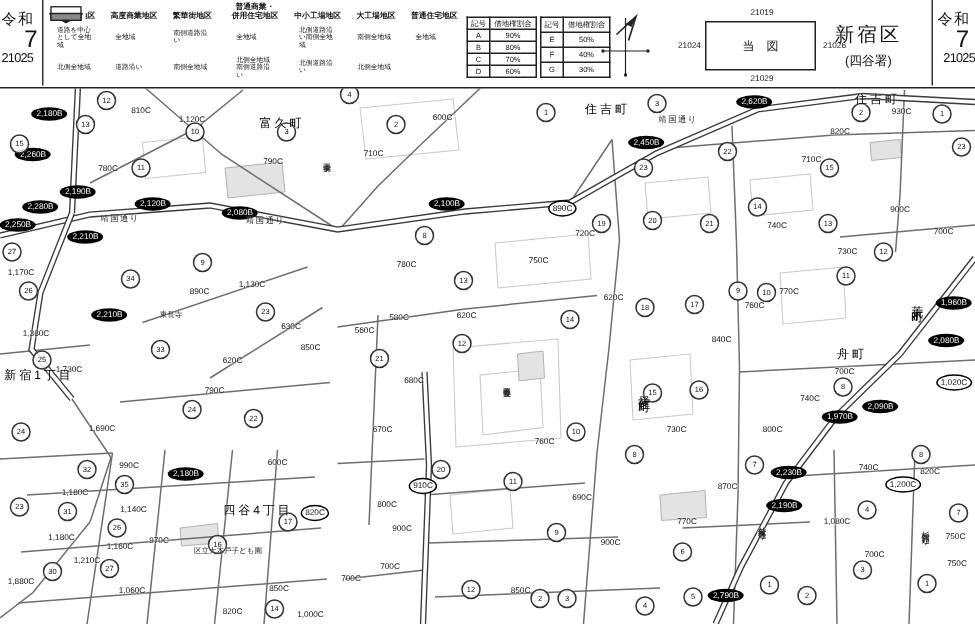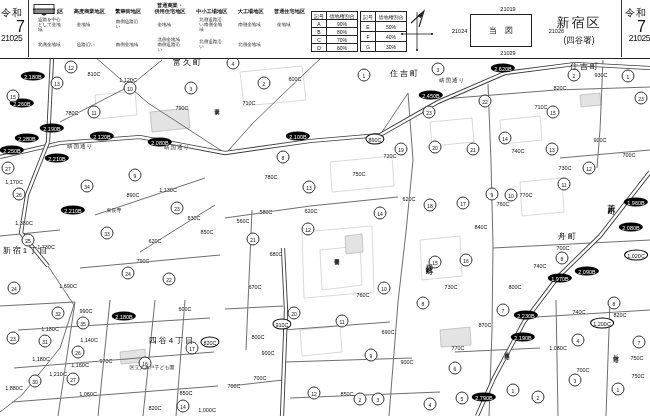--- a/index.html
+++ b/index.html
@@ -32,21 +32,21 @@
       padding:0.5px 2px;text-align:center;font-weight:normal;}
   table.rt th.w{width:26px;}
   
   .compass{position:absolute;left:398px;top:8px;z-index:11;}
   .idx{position:absolute;left:452px;top:6px;width:112px;height:50px;z-index:11;}
   .idx .n{position:absolute;font-size:5.5px;}
   .idx .n.t{left:50%;top:0;transform:translateX(-50%);}
   .idx .n.b{left:50%;bottom:0;transform:translateX(-50%);}
   .idx .n.l{left:0;top:50%;transform:translateY(-50%);}
   .idx .n.r{right:0;top:50%;transform:translateY(-50%);}
-  .idx .box{position:absolute;left:18px;top:8px;width:62px;height:33px;border:1px solid #222;
+  .idx .box{position:absolute;left:18px;top:8px;width:74px;height:33px;border:1px solid #222;
             display:flex;align-items:center;justify-content:center;font-size:8px;letter-spacing:8px;
             padding-left:8px;box-sizing:border-box;}
   .ward{position:absolute;left:548px;top:14px;width:62px;text-align:center;z-index:11;}
   .ward .w1{font-size:13px;letter-spacing:2px;}
   .ward .w2{font-size:8.5px;margin-top:3px;}
   
   .lab{position:absolute;transform:translate(-50%,-50%);white-space:nowrap;z-index:5;pointer-events:none;}
   .pl{font-size:5.5px;text-shadow:0 0 2px #fff,0 0 2px #fff;}
   .pl.o{background:#000;color:#fff;border-radius:50%;padding:1.5px 3.5px;text-shadow:none;font-size:5.5px;}
   .pl.c{border:0.8px solid #000;background:#fff;border-radius:50%;padding:1.5px 2px;text-shadow:none;}
@@ -285,21 +285,21 @@
       <div class="lab bn" style="left: 503px; top: 310px;">7</div>
       <div class="lab bn" style="left: 455px; top: 368px;">6</div>
       <div class="lab bn" style="left: 462px; top: 398px;">5</div>
       <div class="lab bn" style="left: 513px; top: 390px;">1</div>
       <div class="lab bn" style="left: 538px; top: 397px;">2</div>
       <div class="lab bn" style="left: 575px; top: 380px;">3</div>
       <div class="lab bn" style="left: 578px; top: 340px;">4</div>
       <div class="lab bn" style="left: 614px; top: 303px;">8</div>
       <div class="lab bn" style="left: 639px; top: 342px;">7</div>
       <div class="lab bn" style="left: 618px; top: 389px;">1</div>
-      <div class="lab town" style="left: 188px; top: 62px;">富久町</div>
+      <div class="lab town" style="left: 188px; top: 82px;">富久町</div>
       <div class="lab town" style="left: 405px; top: 73px;">住吉町</div>
       <div class="lab town" style="left: 585px; top: 66px;">住吉町</div>
       <div class="lab town" style="left: 26px; top: 250px;">新宿1丁目</div>
       <div class="lab town" style="left: 172px; top: 340px;">四谷4丁目</div>
       <div class="lab town vert" style="left: 610px; top: 200px;">荒木町</div>
       <div class="lab town" style="left: 568px; top: 236px;">舟町</div>
       <div class="lab town vert" style="left: 428px; top: 260px;">愛住町</div>
       <div class="lab street" style="left: 80px; top: 146px;">靖国通り</div>
       <div class="lab street" style="left: 177px; top: 147px;">靖国通り</div>
       <div class="lab street" style="left: 452px; top: 80px;">靖国通り</div>

